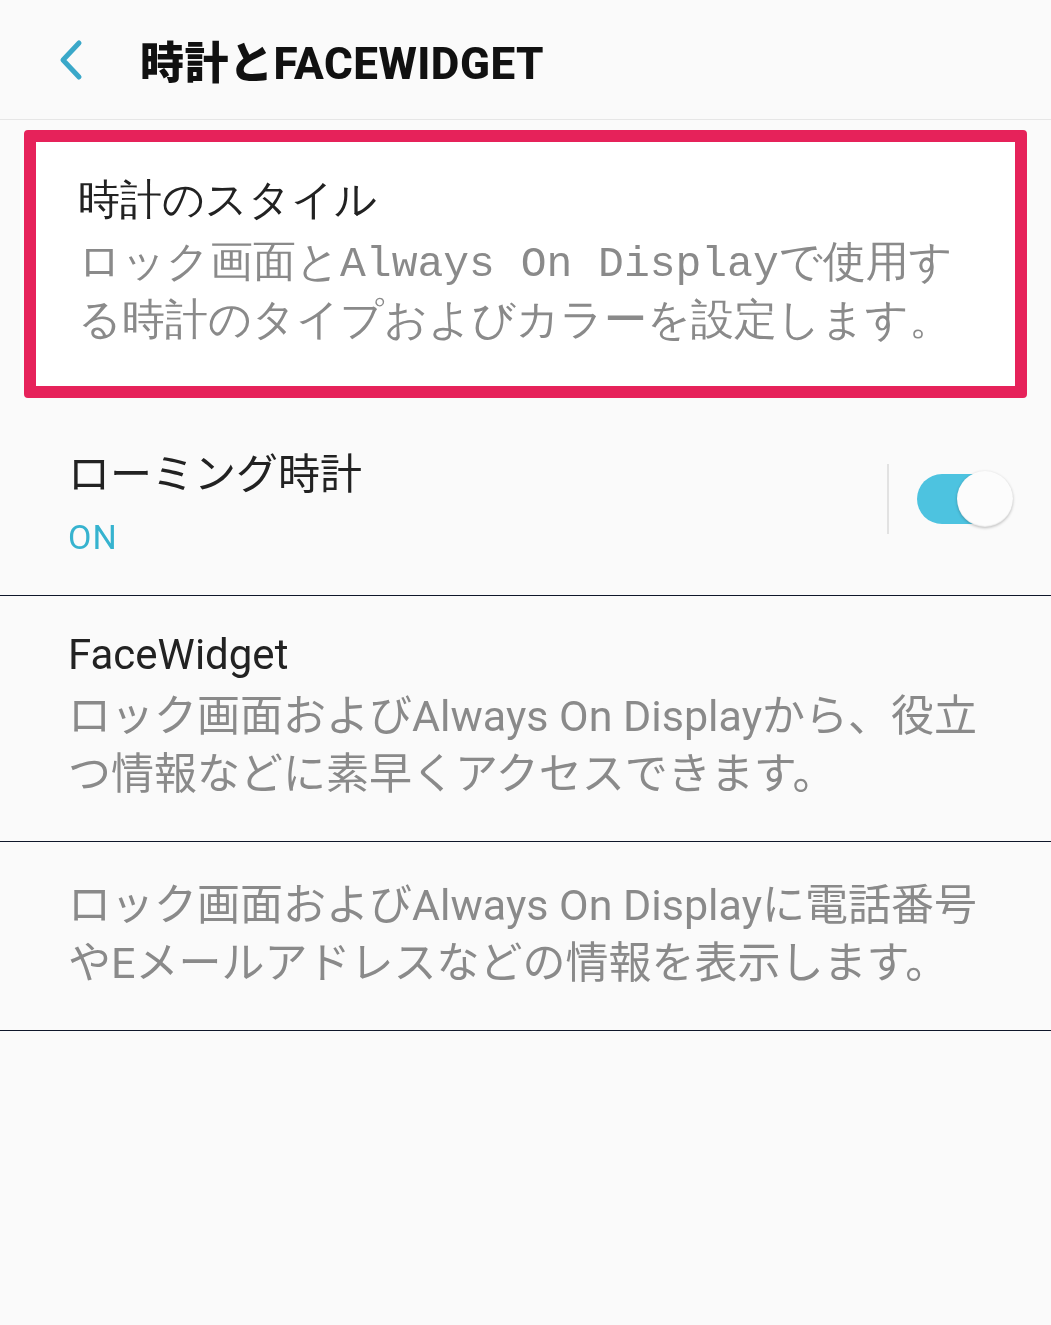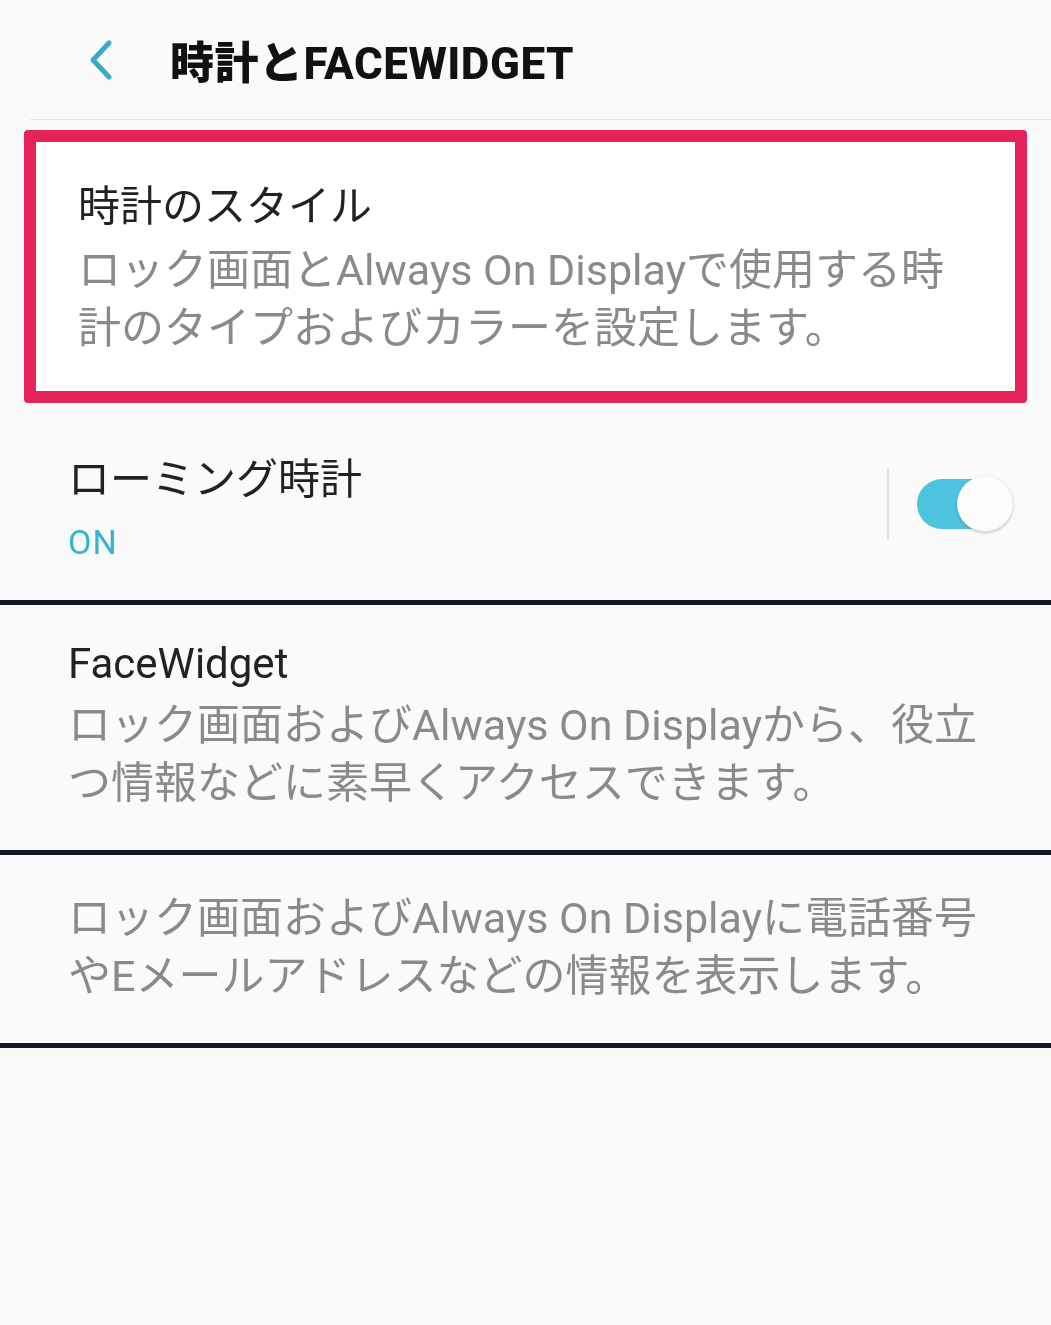--- a/index.html
+++ b/index.html
@@ -10,21 +10,20 @@
     height: 1325px;
     overflow: hidden;
   }
   .header {
     display: flex;
     align-items: center;
     height: 120px;
     padding: 0 30px 0 50px;
     background: #fafafa;
     border-bottom: 1px solid #e6e6e6;
-    margin-left: 30px;
   }
   .back-icon {
     width: 40px;
     height: 40px;
     display: flex;
     align-items: center;
     justify-content: center;
     margin-right: 50px;
   }
   .back-icon svg { display: block; }
@@ -32,21 +31,21 @@
     font-size: 44px;
     font-weight: 800;
     color: #111;
     letter-spacing: 0.5px;
   }
   .content {
     padding: 0;
   }
   .list-item {
     padding: 34px 40px 38px 68px;
-    border-bottom: 5px solid #0f172a;
+    border-bottom: 1px solid #0f172a;
     background: #fafafa;
     display: flex;
     align-items: center;
     justify-content: space-between;
   }
   .list-item-main { flex: 1; min-width: 0; }
   .item-title {
     font-size: 42px;
     font-weight: 400;
     color: #222;
@@ -63,21 +62,21 @@
     margin-top: 16px;
     letter-spacing: 1px;
   }
   .highlighted {
     border: 12px solid #e6225a;
     border-radius: 4px;
     margin: 10px 24px 0 24px;
     padding: 30px 30px 34px 42px;
     background: #fff;
   }
-  .highlighted.list-item { border-bottom: 12px solid #e6225a; }
+  .highlighted.list-item { border-bottom: 12px solid #e6225a; font-family: Liberation Mono, monospace; }
   .toggle-wrap {
     display: flex;
     align-items: center;
     padding-left: 28px;
     margin-left: 20px;
     border-left: 2px solid #e2e2e2;
     height: 70px;
   }
   .toggle {
     width: 94px;

